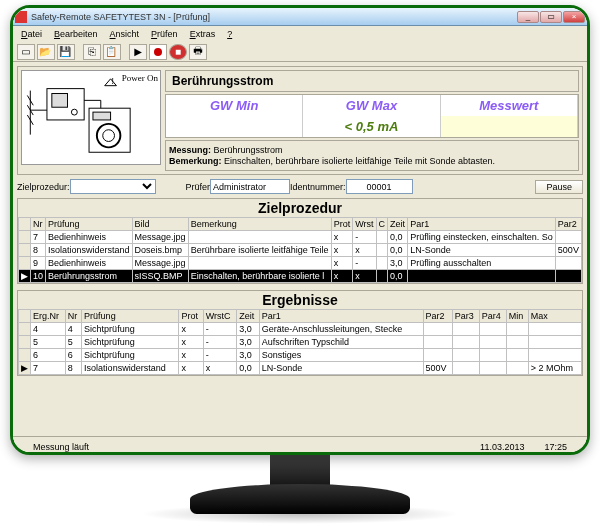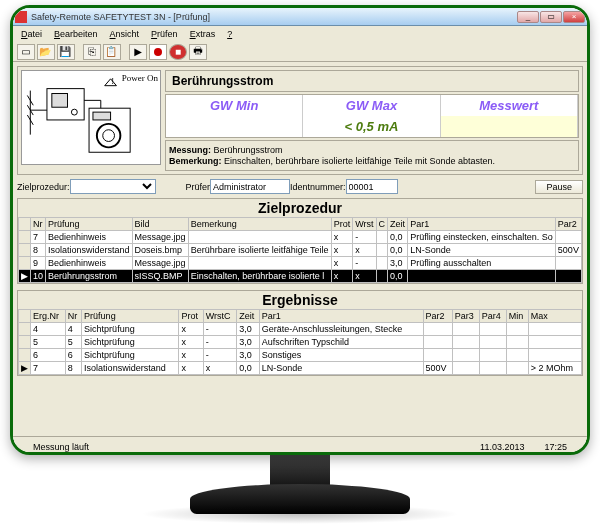--- a/index.html
+++ b/index.html
@@ -138,21 +138,21 @@
   </div>
 </div>
 
 <div class="paramrow">
   <label>Zielprozedur:</label>
   <select style="width:86px"><option>pxc70xSKII</option></select>
   <div style="width:30px"></div>
   <label>Prüfer</label>
   <input style="width: 80px;" value="Administrator">
   <label>Identnummer:</label>
-  <input style="width: 52px;" value="00001">
+  <input style="width: 67px; text-align: center;" value="00001">
   <div style="flex:1"></div>
   <button class="btn">Pause</button>
 </div>
 
 <div class="gridsect">
   <div class="gridhdr">Zielprozedur</div>
   <table class="grid">
     <thead>
               <tr id="zp-hdr">
                 <th></th>

